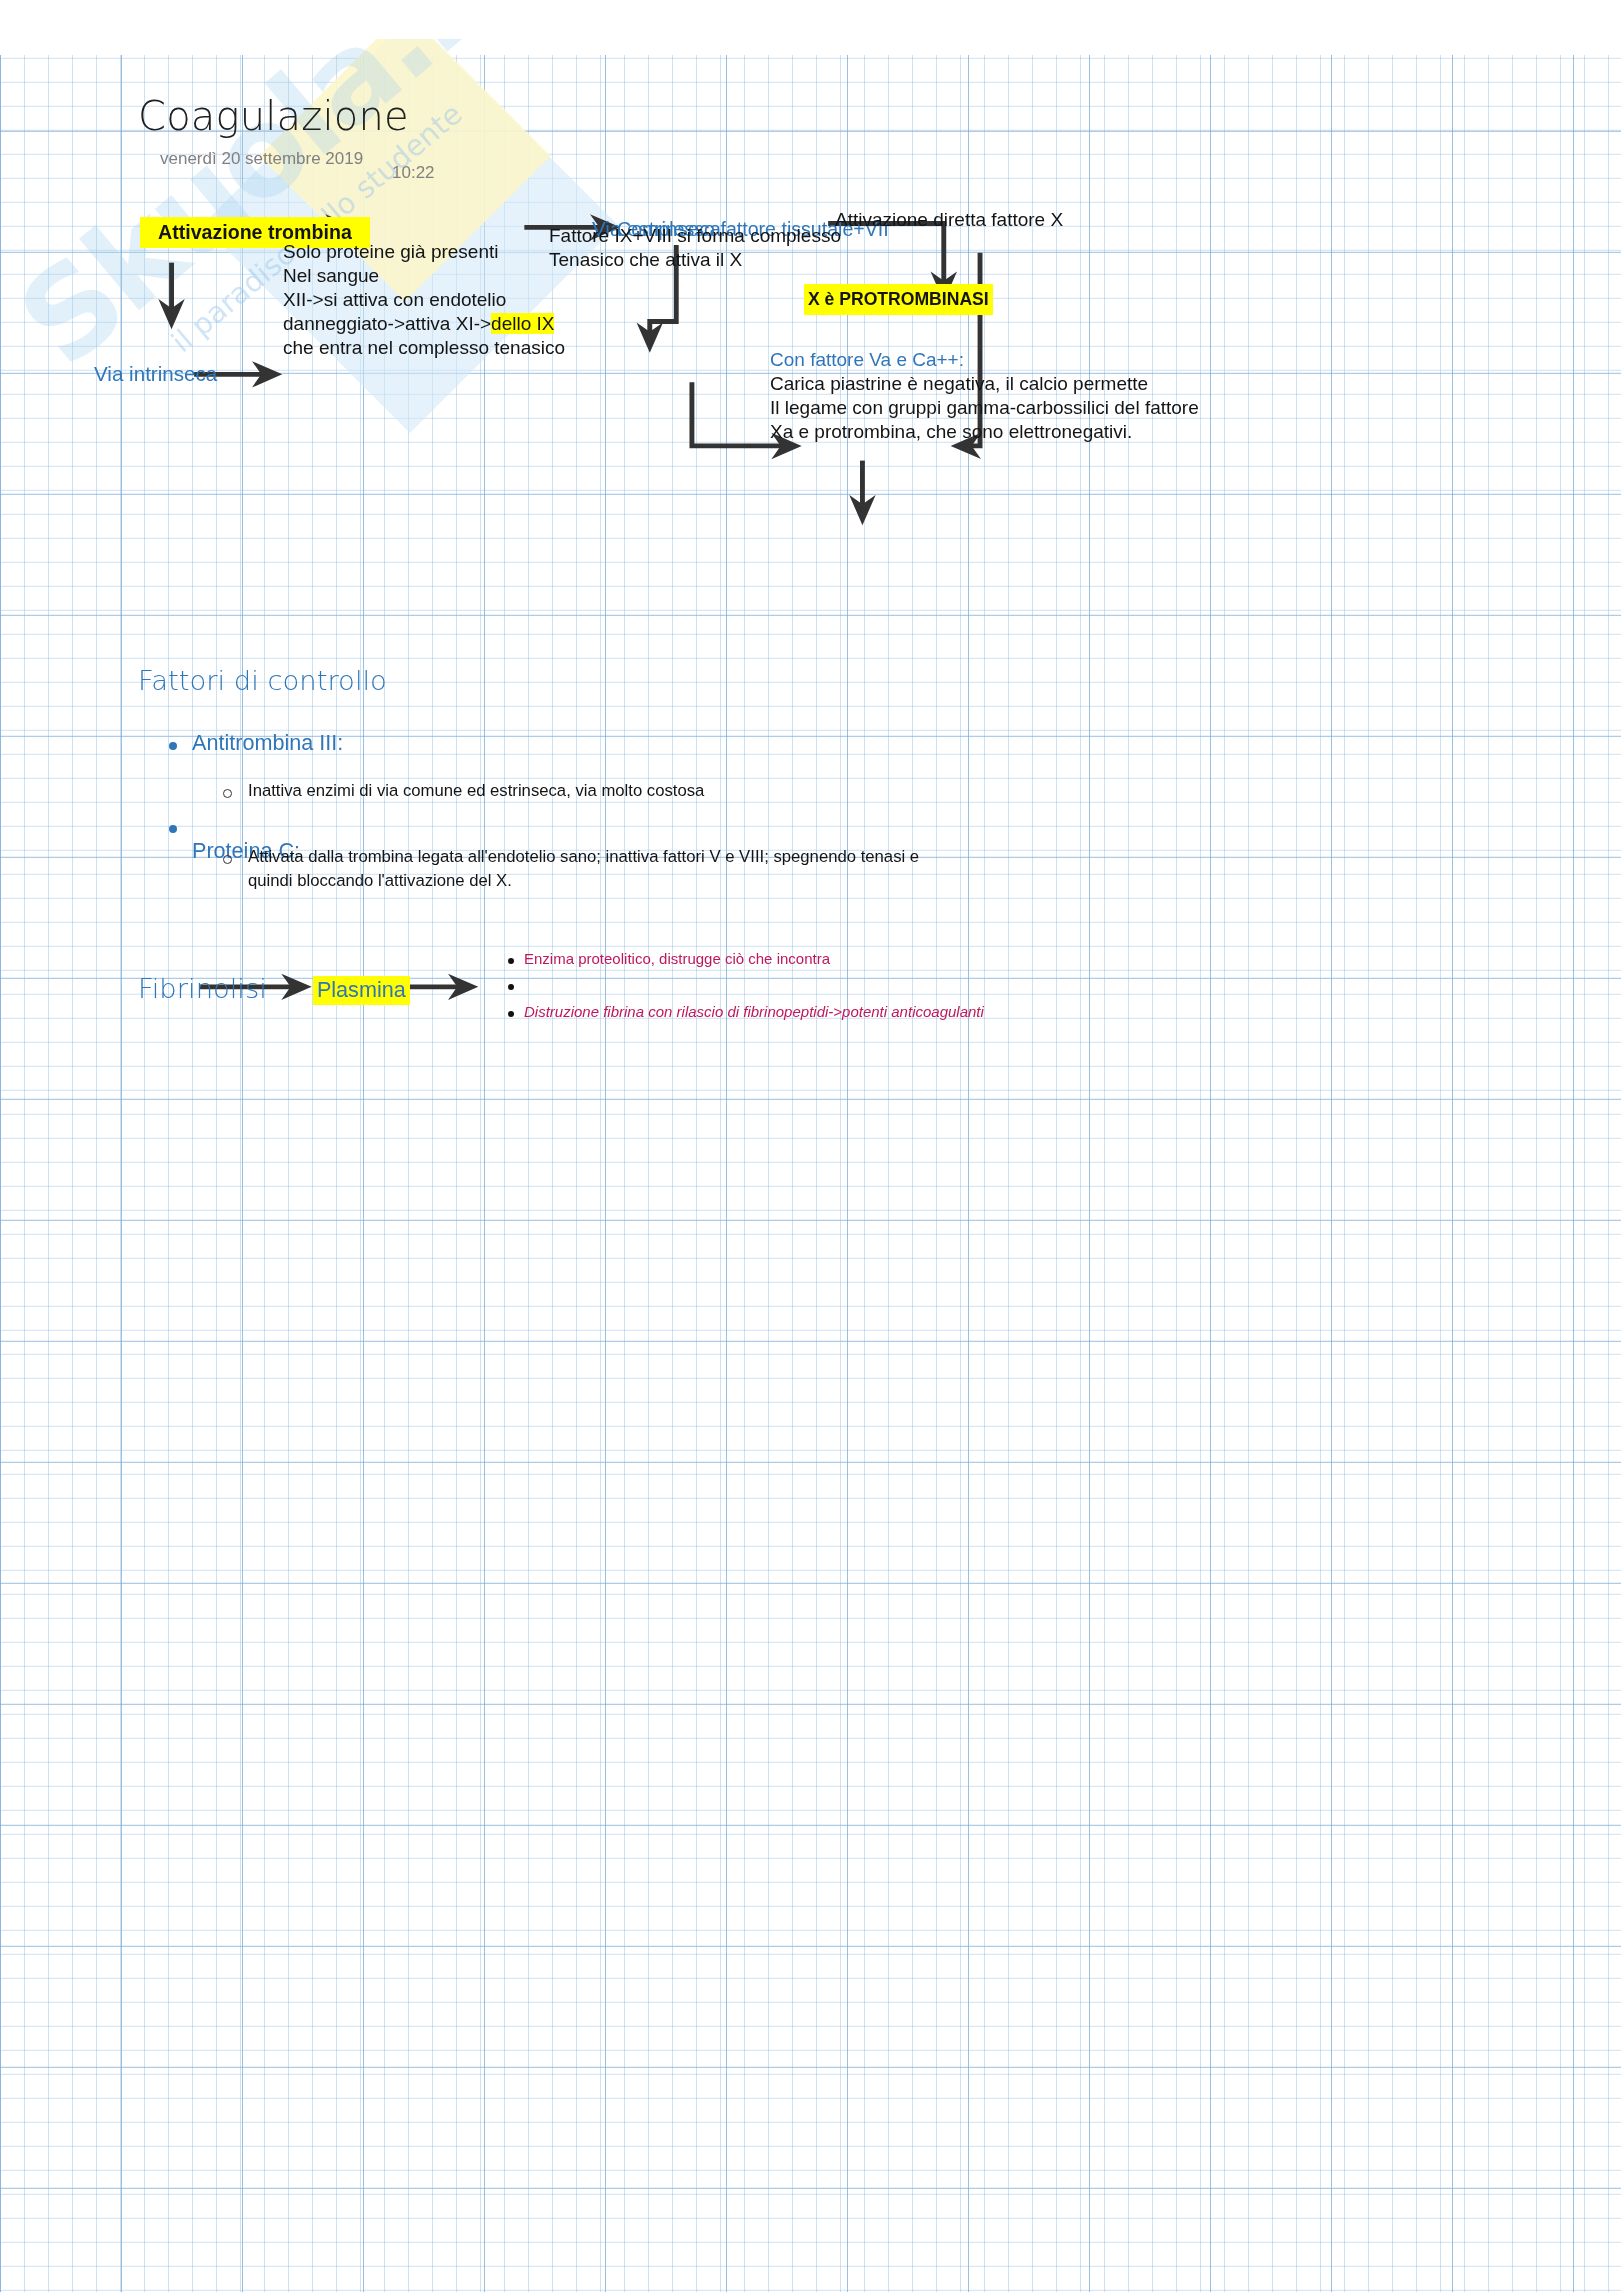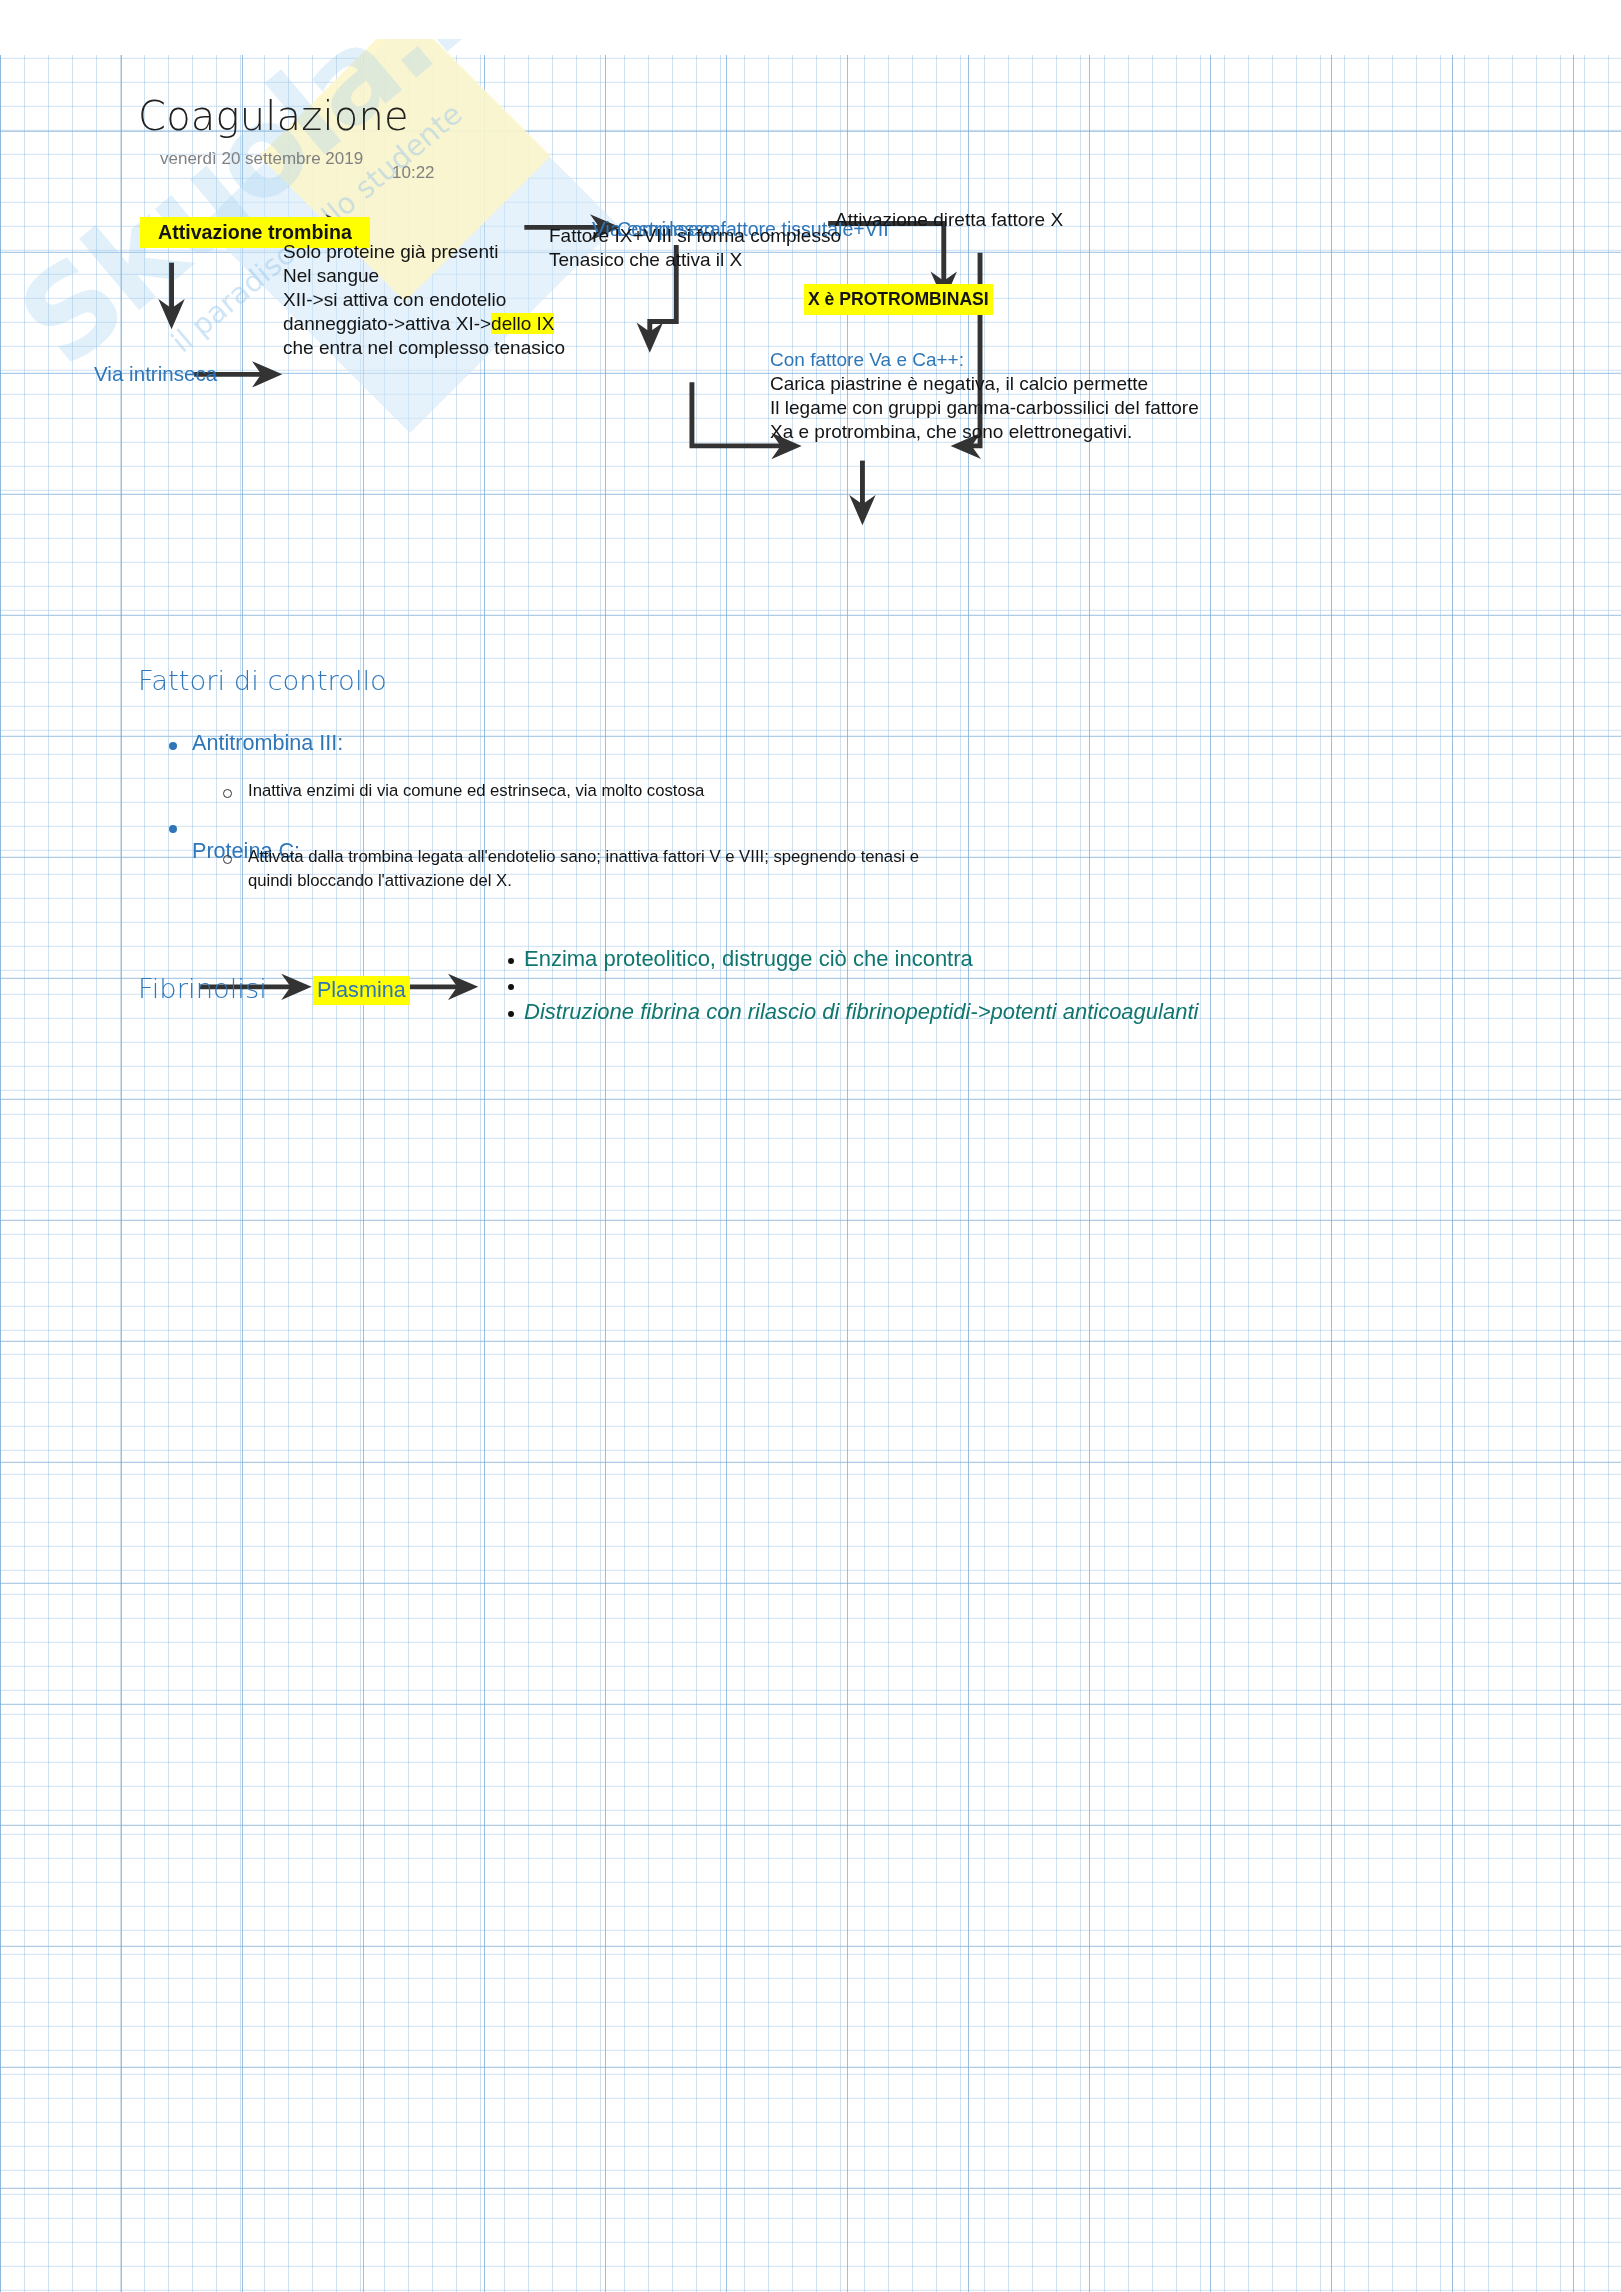--- a/index.html
+++ b/index.html
@@ -170,22 +170,22 @@
     line-height: 23.5px;
   }
   .b2-dot {
     position: absolute;
     width: 6.9px; height: 6.9px;
     border-radius: 50%;
     border: 1.4px solid #333;
     background: transparent;
   }
   .b3 {
-    font-size: 22px;
-    color: #0f766e;
+    font-size: 15px;
+    color: #be185d;
     line-height: 26.5px;
   }
   .b3-dot {
     position: absolute;
     width: 5.9px; height: 5.9px;
     border-radius: 50%;
     background: #111;
   }
 
   svg.arrows {

